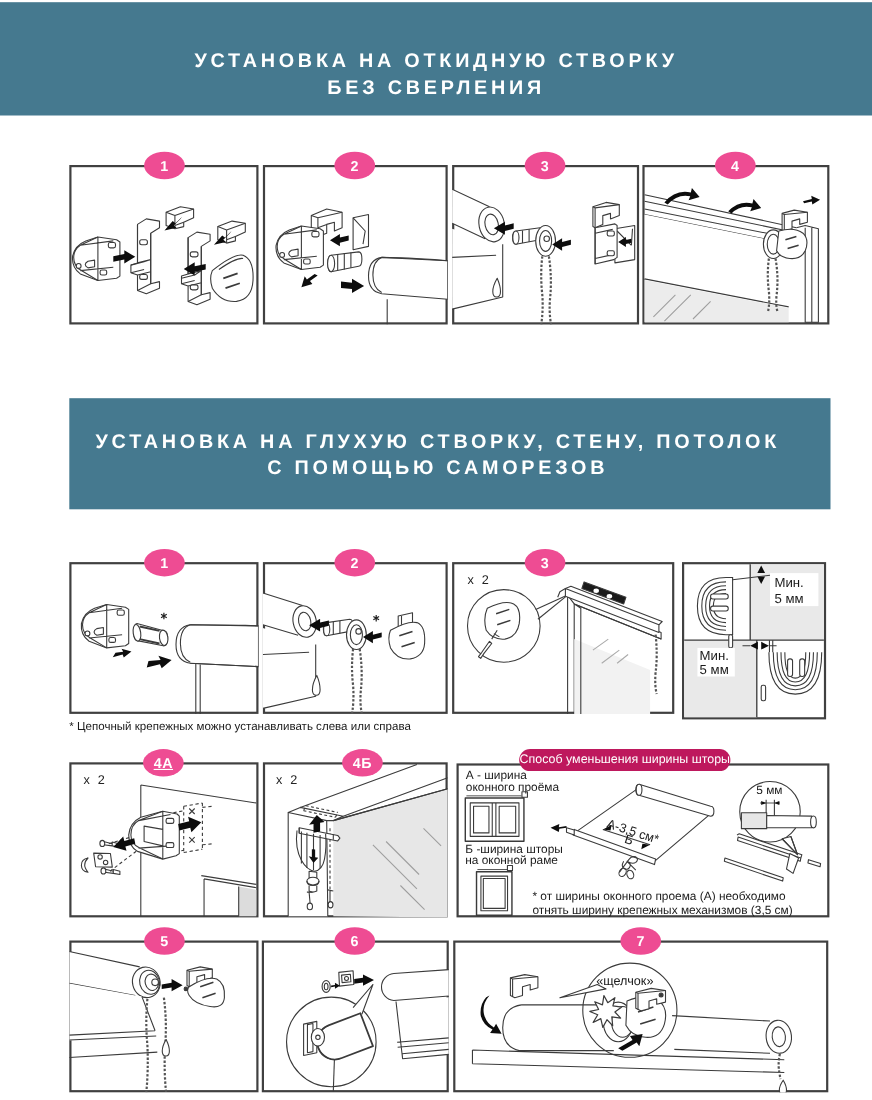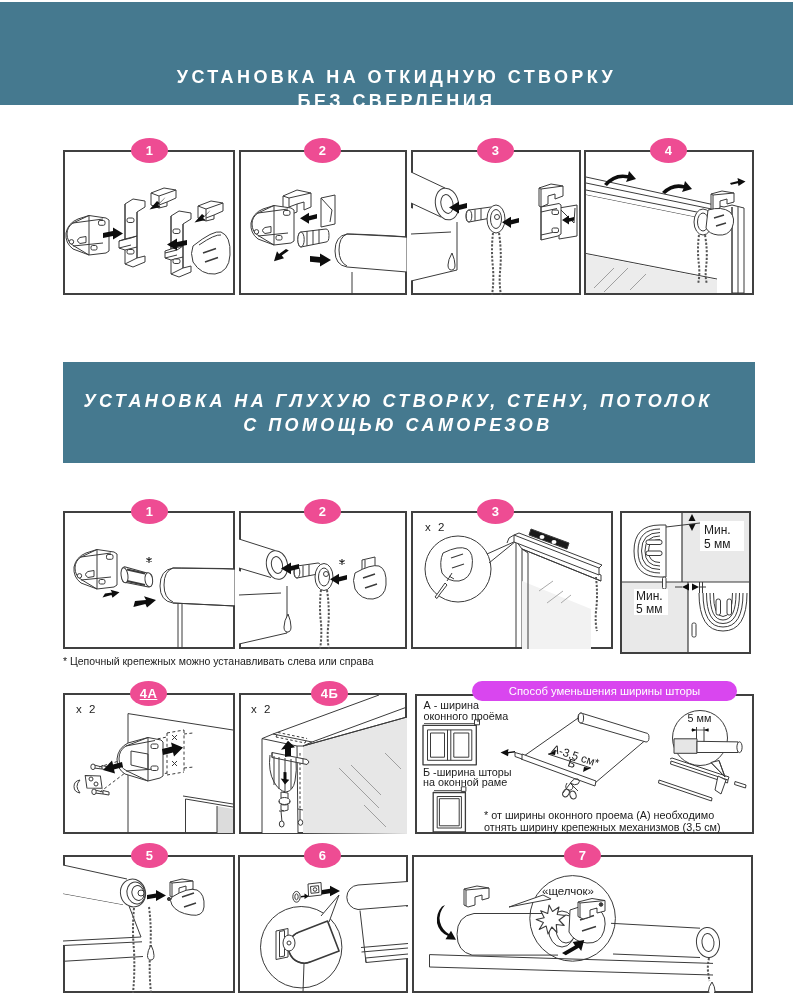--- a/index.html
+++ b/index.html
@@ -22,21 +22,21 @@
 <path d="M24,0.5 L41,3 L44,5 L44,36 L41,38 L24,40 L8,34 Q0,28 1,18 Q3,8 13,4 Z" fill="#fff" stroke="#3b3b3b" stroke-width="1" stroke-linejoin="round"></path>
 <path d="M24,0.5 L24,40 M8,8 L38,4 M8,31 L38,28 M24,0.5 L8,8 Q2,12 2,19 Q2,27 9,31 L24,40" fill="none" stroke="#3b3b3b" stroke-width="1"></path>
 <rect x="33.5" y="5.5" width="6.5" height="4.8" rx="1.6" fill="#fff" stroke="#3b3b3b" stroke-width="1"></rect>
 <rect x="26" y="30.5" width="6" height="4.5" rx="1.6" fill="#fff" stroke="#3b3b3b" stroke-width="1"></rect>
 <path d="M15,22.5 L21,21.5 L21,27.5 L15,28.5 Q12.5,27 12.5,25.5 Q12.5,24 15,22.5 Z" fill="#fff" stroke="#3b3b3b" stroke-width="1"></path>
 <circle cx="6.5" cy="26.8" r="2.2" fill="#fff" stroke="#3b3b3b" stroke-width="1"></circle>
 </g>
 </defs>
 </svg>
 
-<div class="banner" style="left:0;top:2px;width:793px;height:103px;padding-top:64px;box-sizing:border-box;">УСТАНОВКА НА ОТКИДНУЮ СТВОРКУ<br>БЕЗ СВЕРЛЕНИЯ</div>
+<div class="banner" style="left:0;top:2px;width:793px;height:103px;padding-top:42px;box-sizing:border-box;">УСТАНОВКА НА ОТКИДНУЮ СТВОРКУ<br>БЕЗ СВЕРЛЕНИЯ</div>
 
 <div class="panel" style="left:63px;top:150px;width:172px;height:145px;"></div>
 
 <svg style="left:63px;top:150px;" width="172" height="145" viewBox="0 0 172 145">
 <g fill="#fff" stroke="#3b3b3b" stroke-width="1" stroke-linejoin="round">
 
 <use href="#wbr" transform="translate(2,65)"></use>
 
 <path d="M62,54 L70,49 L82,51 L82,57 L74,62 L74,108 L82,106 L82,112 L70,117 L62,114 L62,100 L56,98 L56,91 L62,89 Z"></path>
 <path d="M62,54 L62,89 M74,62 L74,108 M62,89 L74,86 M62,100 L74,97 M62,114 L74,108 M56,91 L68,88 L74,86 M56,98 L68,95" fill="none"></path>
@@ -175,21 +175,21 @@
 <g fill="#0d0d0d">
 
 <path d="M20,34 Q30,22 44,25 l1,-4 l7,8 l-10,3 l1.5,-3.5 Q32,26 23,36 Z"></path>
 <path d="M78,42 Q88,32 100,35 l1,-4 l7,8 l-10,3 l1.5,-3.5 Q89,36 81,44 Z"></path>
 <path d="M146,33 l8,-2 l-0.5,-3 l8,3.5 l-7,4.5 l-0.5,-2.8 l-7,1.6 Z"></path>
 </g>
 </svg>
 
 <div class="badge" style="left:650px;top:138px;">4</div>
 
-<div class="banner" style="left:63px;top:362px;width:692px;height:101px;padding-top:28px;padding-right:22px;box-sizing:border-box;font-style:italic;">УСТАНОВКА НА ГЛУХУЮ СТВОРКУ, СТЕНУ, ПОТОЛОК<br>С ПОМОЩЬЮ САМОРЕЗОВ</div>
+<div class="banner" style="left:63px;top:362px;width:692px;height:101px;padding-top:28px;padding-right:22px;box-sizing:border-box;">УСТАНОВКА НА ГЛУХУЮ СТВОРКУ, СТЕНУ, ПОТОЛОК<br>С ПОМОЩЬЮ САМОРЕЗОВ</div>
 
 <div class="panel" style="left:63px;top:511px;width:172px;height:138px;"></div>
 
 <svg style="left:63px;top:511px;" width="172" height="138" viewBox="0 0 172 138">
 <g fill="#fff" stroke="#3b3b3b" stroke-width="1" stroke-linejoin="round">
 
 <use href="#wbr" transform="translate(10,38)"></use>
 
 <g stroke="#222" stroke-width="1.1">
           <path d="M86,46 L86,52 M83.4,47.5 L88.6,50.5 M88.6,47.5 L83.4,50.5" fill="none"></path>
@@ -504,21 +504,21 @@
 <path d="M99,58 l-7,1 l0.5,-3 l-8,3.5 l7.5,3.8 l0.5,-3 l6.5,-0.8 Z" transform="translate(1,-1)"></path>
 <path d="M281.5,36 l-4.5,-1.8 l0,3.6 Z M289,36 l4.5,-1.8 l0,3.6 Z"></path>
 </g>
 <g font-family="Liberation Sans, sans-serif" fill="#1a1a1a">
 <text x="136" y="58" font-size="11.5" transform="rotate(18 136 58)">А-3,5 см*</text>
 <text x="152" y="72" font-size="11.5" transform="rotate(18 152 72)">Б</text>
 <text x="272.5" y="28" font-size="10.8">5 мм</text>
 </g>
 </svg>
 
-<div style="position:absolute;left:472px;top:681px;width:265px;height:20px;border-radius:10px;background:#d946ef;color:#fff;font-size:11.3px;text-align:center;line-height:20px;z-index:5;">Способ уменьшения ширины шторы</div>
+<div style="position:absolute;left:472px;top:681px;width:192px;height:20px;border-radius:10px;background:#be185d;color:#fff;font-size:11.3px;text-align:center;line-height:20px;z-index:5;">Способ уменьшения ширины шторы</div>
 
 <div class="panel" style="left:63px;top:855px;width:172px;height:138px;"></div>
 
 <svg style="left:63px;top:855px;" width="172" height="138" viewBox="0 0 172 138">
 <g fill="#fff" stroke="#3b3b3b" stroke-width="1" stroke-linejoin="round">
 
 <path d="M0,10 L64,24 Q58,32 60,42 Q62,48 66,51 L0,39 Z" stroke="none"></path>
 <path d="M0,10 L64,24 M0,39 L60,50" fill="none"></path>
 
 <ellipse cx="70" cy="38" rx="12.5" ry="14" transform="rotate(-14 70 38)"></ellipse>

